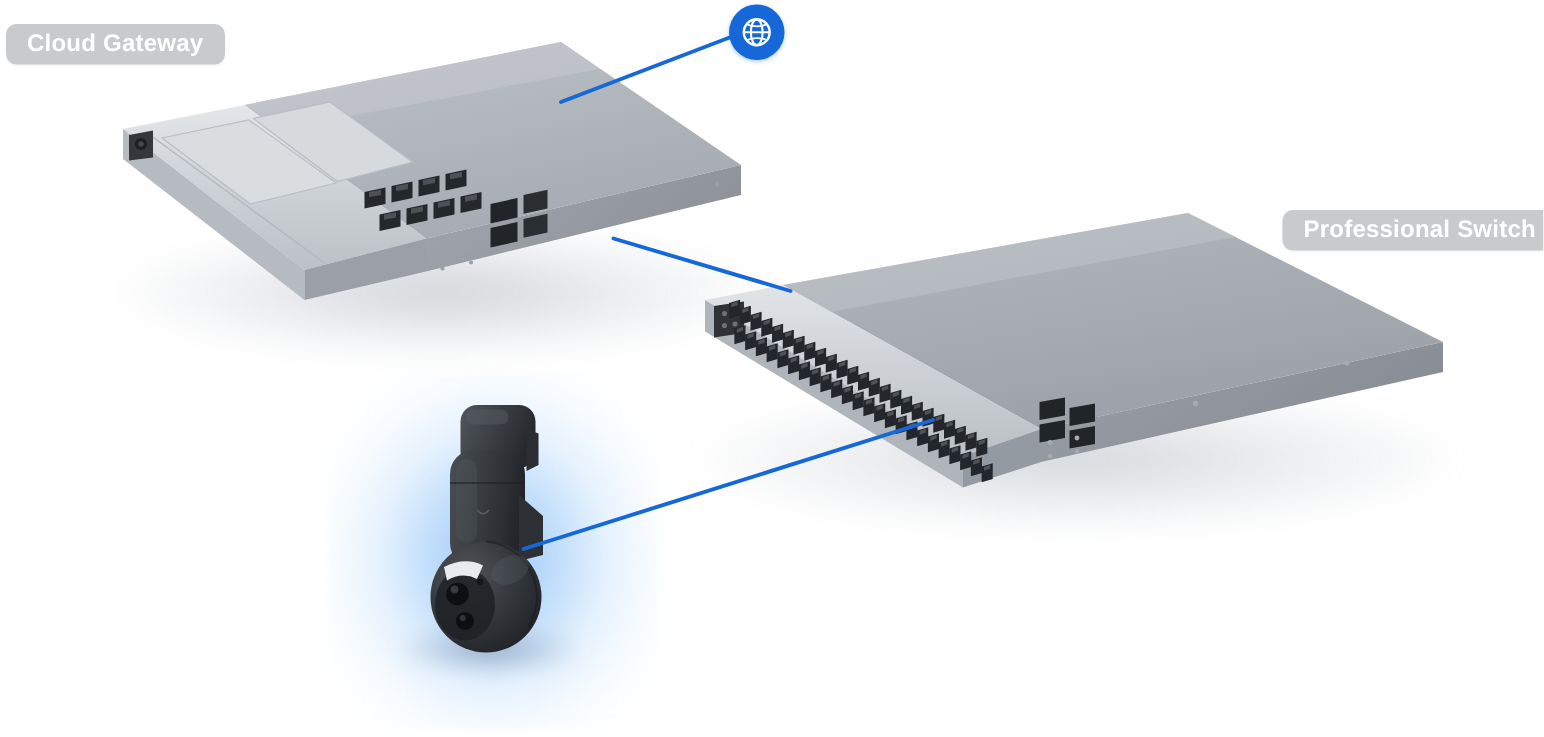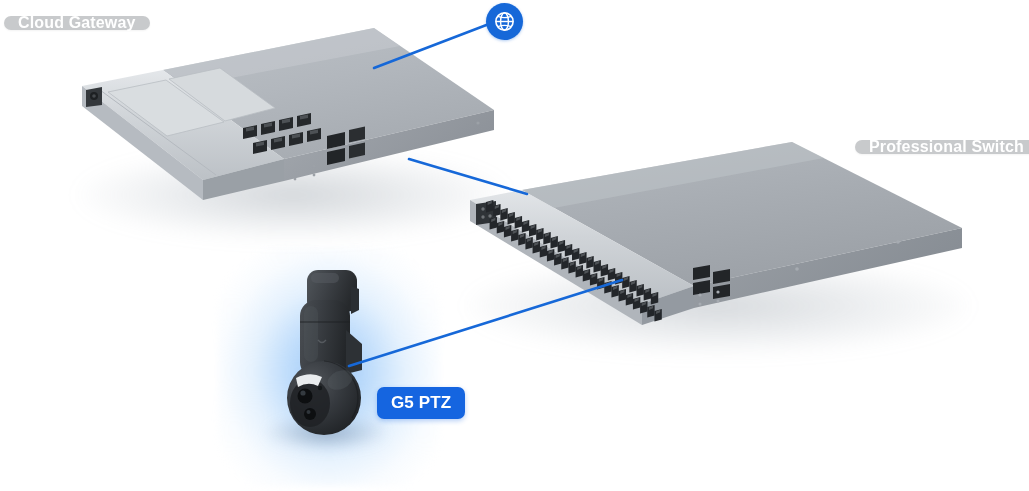--- a/index.html
+++ b/index.html
@@ -101,21 +101,21 @@
     font-family: "Liberation Sans", sans-serif;
     white-space: nowrap;
     letter-spacing: 0.15px;
   }
   .label-muted {
     background: #c8cacc;
     border-radius: 7px;
     font-size: 16px;
     font-weight: 700;
     padding: 0 14px;
-    height: 14px;
+    height: 27px;
     box-shadow: 0 1px 2px rgba(0,0,0,0.05);
   }
   .label-active {
     background: #1565e0;
     border-radius: 7px;
     font-size: 17px;
     font-weight: 700;
     padding: 0 14px;
     height: 32px;
     box-shadow: 0 2px 5px rgba(21,101,224,0.30);
@@ -454,15 +454,14 @@
 
         <path d="M66 99 a37 37 0 0 1 28 57" fill="none" stroke="#15181a" stroke-width="1.2" opacity="0.5"></path>
 
         <ellipse cx="82" cy="118" rx="13" ry="9" fill="#6b7075" opacity="0.22" transform="rotate(-25 82 118)"></ellipse>
       </g>
     </svg>
   </div>
 
   <div class="label label-muted" id="label-gateway">Cloud Gateway</div>
   <div class="label label-muted" id="label-switch">Professional Switch</div>
-  <div class="label label-active" id="label-ptz">G5 PTZ</div>
 
 </div>
 
 </body></html>

